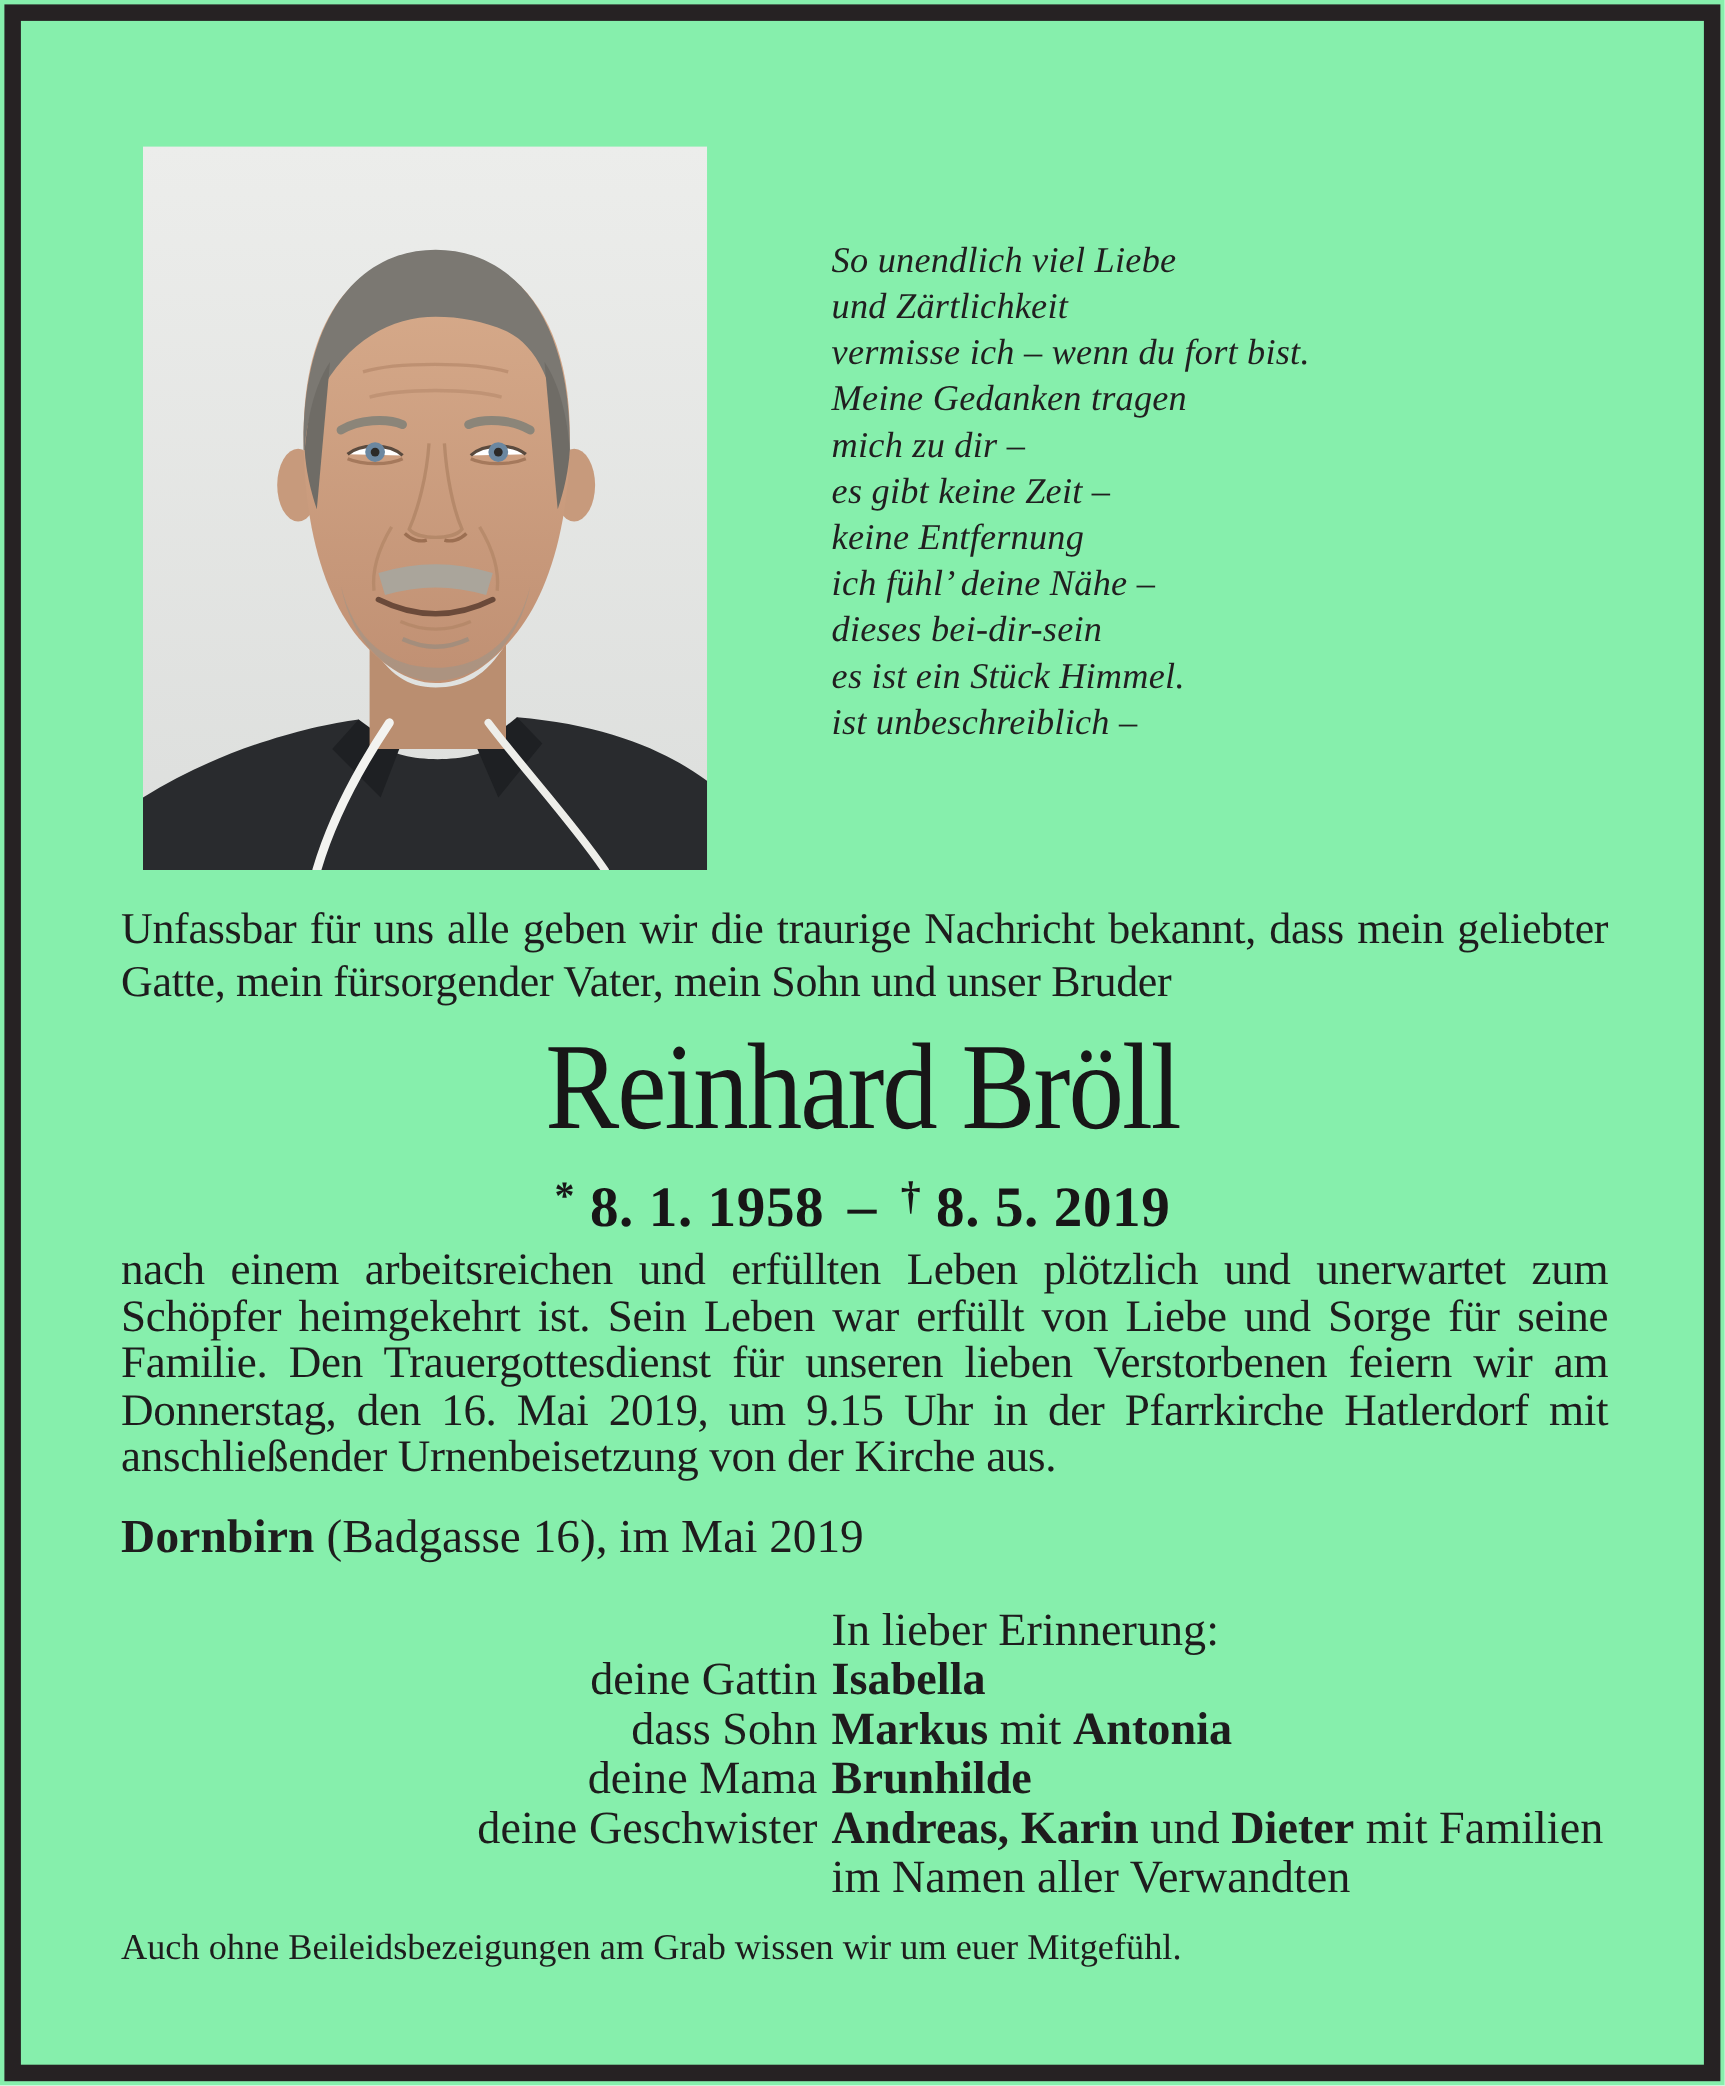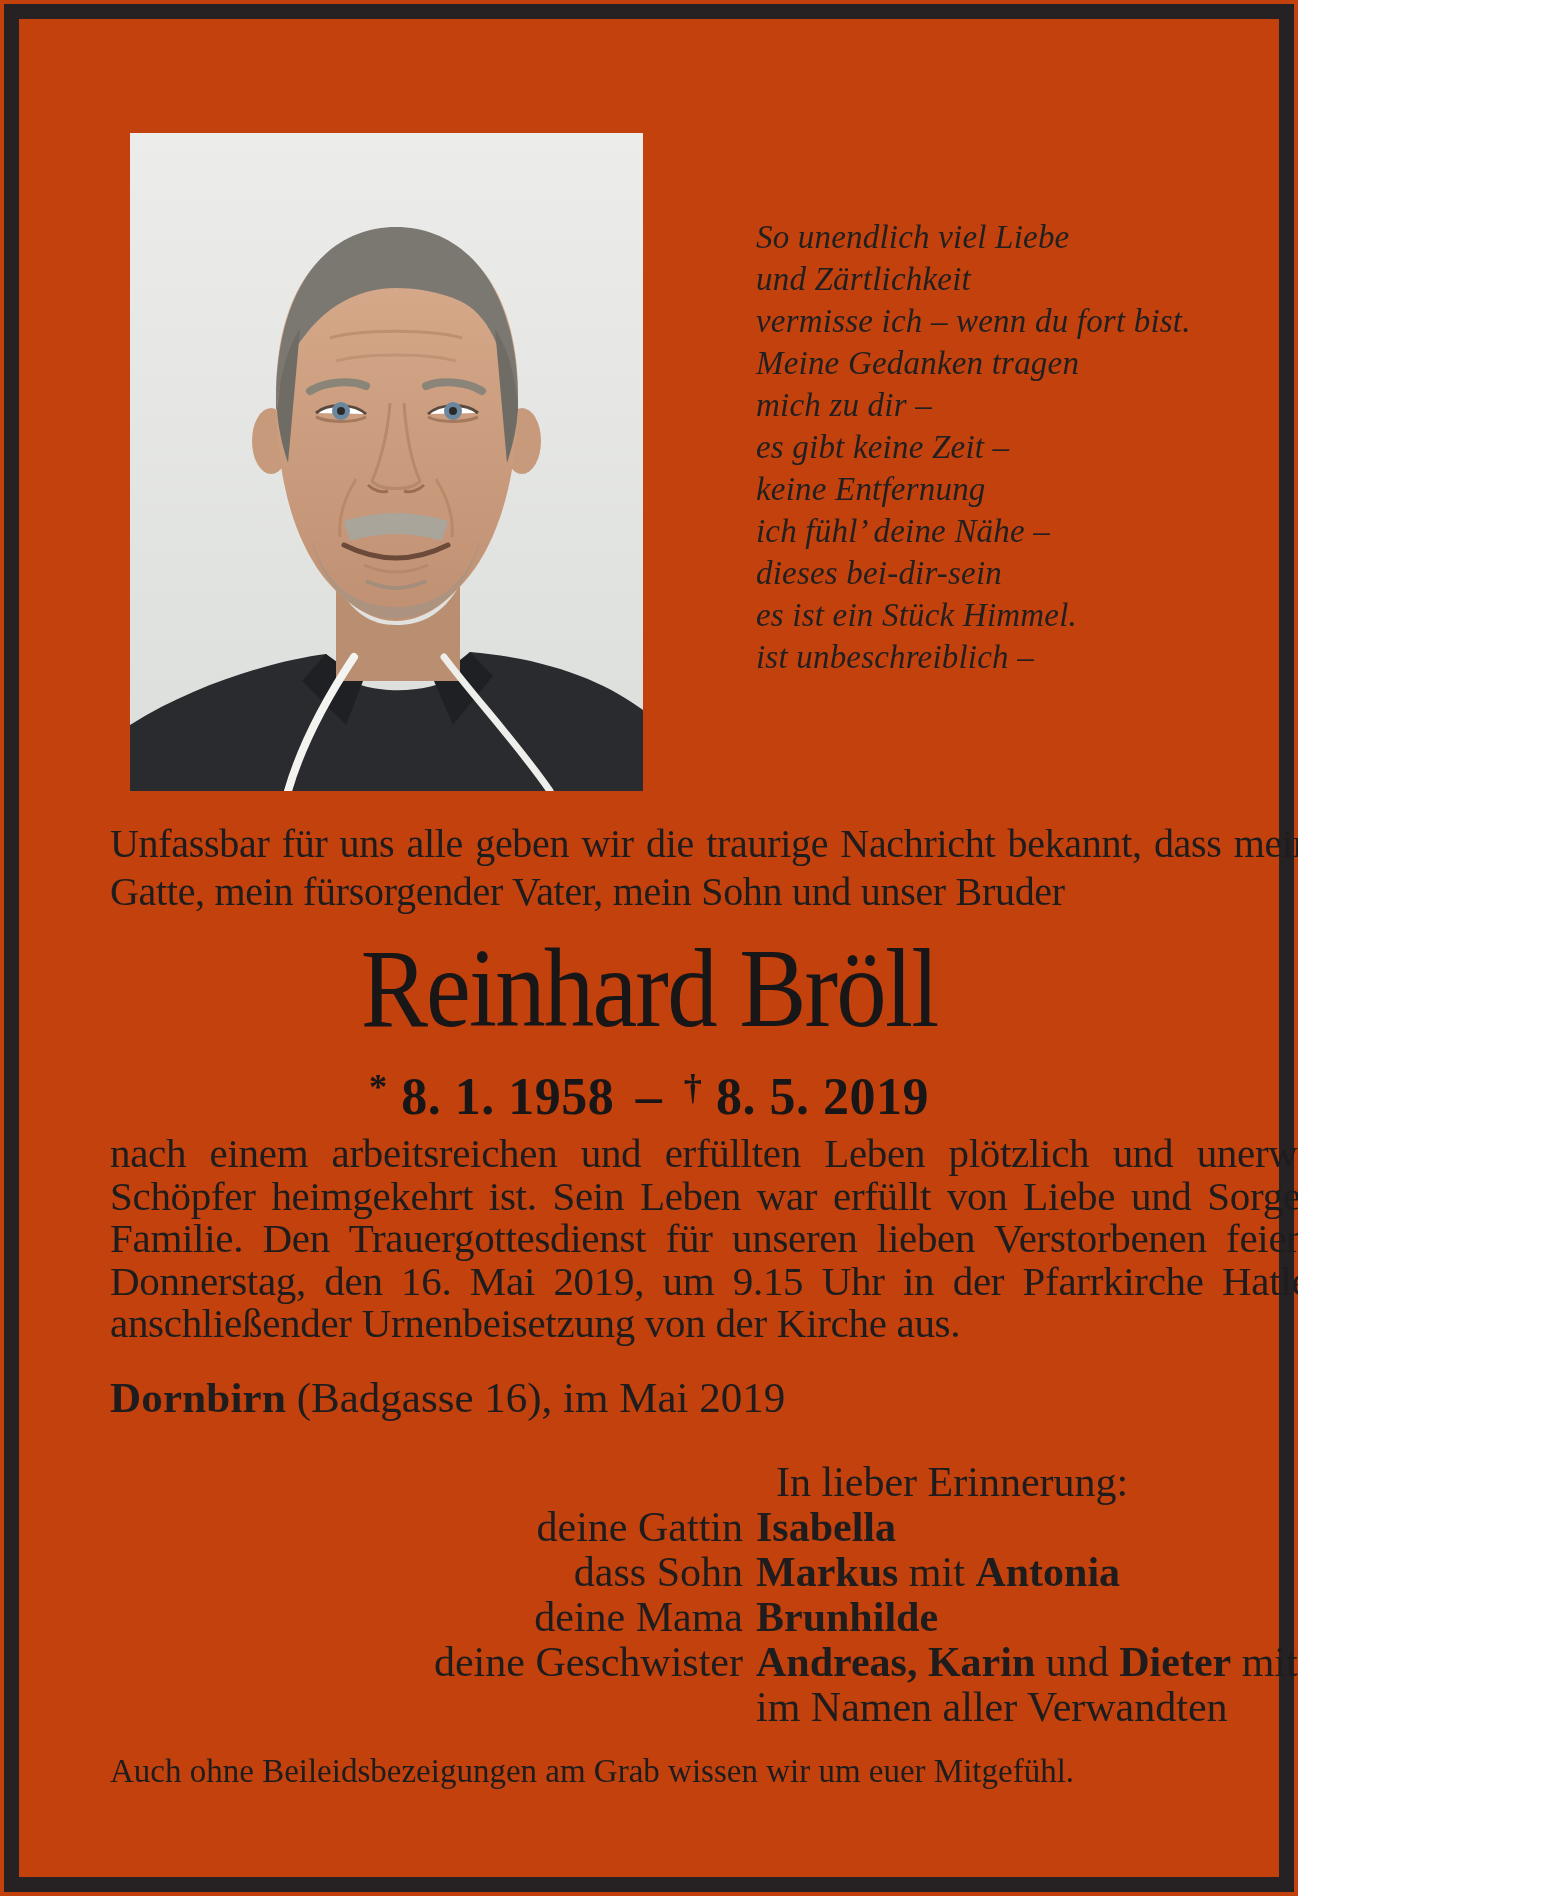--- a/index.html
+++ b/index.html
@@ -1,31 +1,31 @@
 <!DOCTYPE html>
 <html lang="de"><head>
 <meta charset="utf-8">
 <style>
   html,body{margin:0;padding:0;background:#ffffff;}
   body{font-family:"Liberation Serif","DejaVu Serif",serif;color:#1e1c1d;}
-  .page{position:relative;width:1298px;height:1896px;background:#c2410c;overflow:hidden;}
+  .page{position:relative;width:1568px;height:1896px;background:#86efac;overflow:hidden;}
   .frame{position:absolute;left:4px;top:4px;right:4px;bottom:4px;border:15px solid #262223;pointer-events:none;}
   .photo{position:absolute;left:130px;top:133px;width:513px;height:658px;overflow:hidden;}
   .photo svg{display:block;width:100%;height:100%;}
   .poem{position:absolute;left:756px;top:216px;font-style:italic;font-size:33px;line-height:42px;letter-spacing:0.2px;color:#211f20;}
   .announcement{position:absolute;left:110px;top:820px;width:1352px;font-size:40px;line-height:48px;text-align:justify;letter-spacing:-0.3px;}
   .deceased-name{position:absolute;left:0;right:0;top:928px;text-align:center;font-size:112px;line-height:120px;letter-spacing:-2px;transform:scaleX(0.9);transform-origin:50% 50%;white-space:nowrap;color:#181617;}
   .dates{position:absolute;left:0;right:0;top:1066px;text-align:center;font-size:52px;font-weight:bold;letter-spacing:0.5px;color:#181617;}
   .dates .sym{font-size:0.70em;vertical-align:0.42em;}
   .dates .sep{padding:0 8px;}
   .obituary-text{position:absolute;left:110px;top:1132px;width:1352px;font-size:41px;line-height:42.6px;text-align:justify;letter-spacing:-0.3px;}
   .place-line{position:absolute;left:110px;top:1374px;font-size:43px;line-height:48px;}
   .place-line b{letter-spacing:0.2px;}
   .remembrance{position:absolute;left:110px;top:1460px;width:1358px;font-size:42px;line-height:45px;display:grid;grid-template-columns:633px 1fr;column-gap:13px;}
-  .remembrance .r-heading{grid-column:2;margin-left:20px;}
+  .remembrance .r-heading{grid-column:2;}
   .remembrance .r-label{grid-column:1;text-align:right;white-space:nowrap;}
   .remembrance .r-names{grid-column:2;white-space:nowrap;}
   .remembrance .r-closing{grid-column:2;}
   .condolence{position:absolute;left:110px;top:1746px;font-size:33px;line-height:50px;}
   b{font-weight:bold;}
 </style>
 </head>
 <body>
 
 <div class="page">

